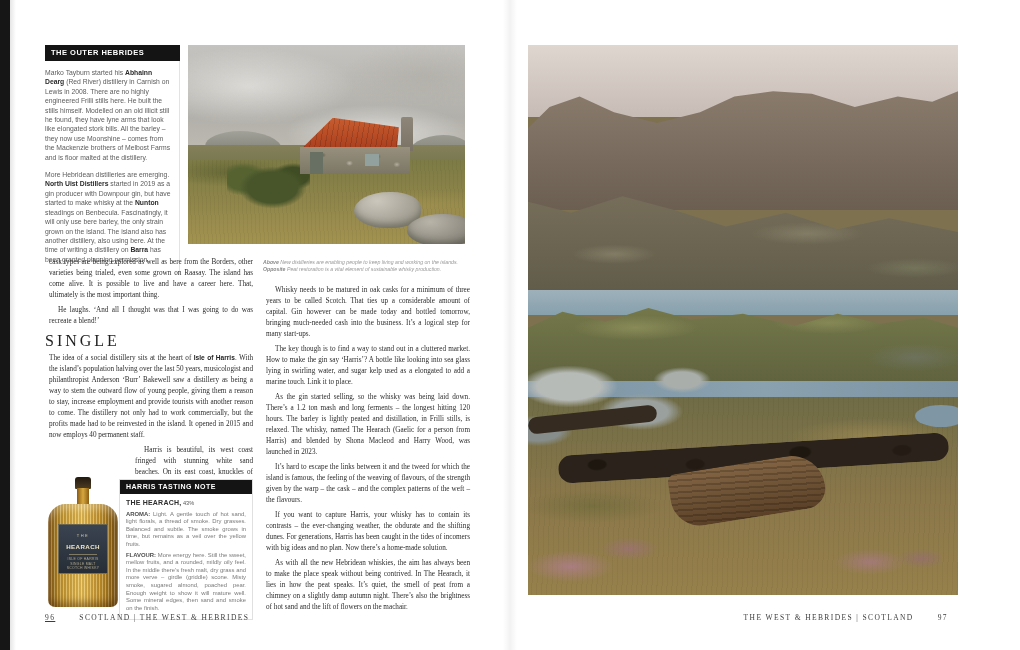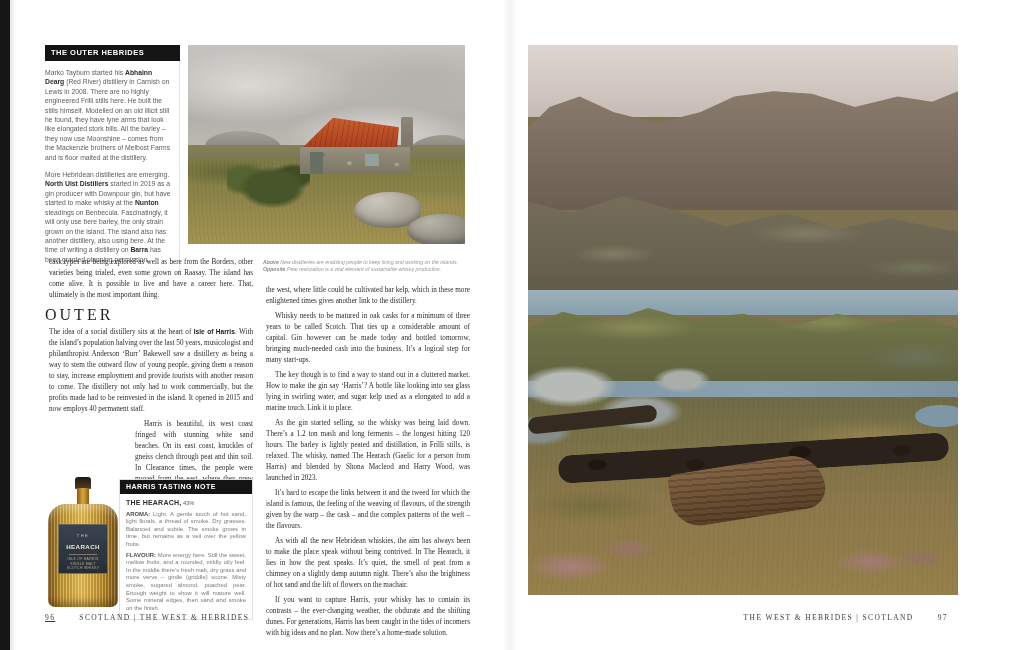--- a/index.html
+++ b/index.html
@@ -239,21 +239,22 @@
       <div class="cp-boulder2"></div>
     </div>
 
     <div class="caption">
       <div><span class="cl">Above</span><span> New distilleries are enabling people to keep living and working on the islands.</span></div>
       <div><span class="cl">Opposite</span><span> Peat restoration is a vital element of sustainable whisky production.</span></div>
     </div>
 
     <div class="col" id="col1">
       <p>cask types are being explored as well as bere from the Borders, other varieties being trialed, even some grown on Raasay. The island has come alive. It is possible to live and have a career here. That, ultimately is the most important thing.</p>
-      <h2 class="section">OUTER</h2>
+      <p class="ind">He laughs. ‘And all I thought was that I was going to do was recreate a blend!’</p>
+      <h2 class="section">SINGLE</h2>
       <p><span>The idea of a social distillery sits at the heart of </span><b>Isle of Harris</b><span>. With the island’s population halving over the last 50 years, musicologist and philanthropist Anderson ‘Burr’ Bakewell saw a distillery as being a way to stem the outward flow of young people, giving them a reason to stay, increase employment and provide tourists with another reason to come. The distillery not only had to work commercially, but the profits made had to be reinvested in the island. It opened in 2015 and now employs 40 permanent staff.</span></p>
       <p class="ind"><span class="bottle-spacer"></span><span>Harris is beautiful, its west coast fringed with stunning white sand beaches. On its east coast, knuckles of gneiss clench through peat and thin soil. In Clearance times, the people were moved from the east, where they grew crops, to</span></p>
 
       <div id="bottle">
         <div class="b-cap"></div>
         <div class="b-neck"></div>
         <div class="b-body"></div>
         <div class="b-label">
           <div class="bl-the">THE</div>
           <div class="bl-name">HEARACH</div>
@@ -269,27 +270,26 @@
         <div class="bar-head">HARRIS TASTING NOTE</div>
         <div class="tn-body">
           <div><span class="tn-name">THE HEARACH,</span> <span class="tn-abv">43%</span></div>
           <div class="tn-block"><span class="tn-lab">AROMA:</span><span> Light. A gentle touch of hot sand, light florals, a thread of smoke. Dry grasses. Balanced and subtle. The smoke grows in time, but remains as a veil over the yellow fruits.</span></div>
           <div class="tn-block"><span class="tn-lab">FLAVOUR:</span><span> More energy here. Still the sweet, mellow fruits, and a rounded, mildly oily feel. In the middle there’s fresh malt, dry grass and more verve – girdle (griddle) scone. Misty smoke, sugared almond, poached pear. Enough weight to show it will mature well. Some mineral edges, then sand and smoke on the finish.</span></div>
         </div>
       </div>
     </div>
 
     <div class="col" id="col2">
-      <p>the west, where little could be cultivated bar kelp, which in these more enlightened times gives another link to the distillery.</p>
       <p class="ind">Whisky needs to be matured in oak casks for a minimum of three years to be called Scotch. That ties up a considerable amount of capital. Gin however can be made today and bottled tomorrow, bringing much-needed cash into the business. It’s a logical step for many start-ups.</p>
       <p class="ind">The key though is to find a way to stand out in a cluttered market. How to make the gin say ‘Harris’? A bottle like looking into sea glass lying in swirling water, and sugar kelp used as a elongated to add a marine touch. Link it to place.</p>
       <p class="ind">As the gin started selling, so the whisky was being laid down. There’s a 1.2 ton mash and long ferments – the longest hitting 120 hours. The barley is lightly peated and distillation, in Frilli stills, is relaxed. The whisky, named The Hearach (Gaelic for a person from Harris) and blended by Shona Macleod and Harry Wood, was launched in 2023.</p>
       <p class="ind">It’s hard to escape the links between it and the tweed for which the island is famous, the feeling of the weaving of flavours, of the strength given by the warp – the cask – and the complex patterns of the weft – the flavours.</p>
+      <p class="ind">If you want to capture Harris, your whisky has to contain its contrasts – the ever-changing weather, the obdurate and the shifting dunes. For generations, Harris has been caught in the tides of incomers with big ideas and no plan. Now there’s a home-made solution.</p>
       <p class="ind">As with all the new Hebridean whiskies, the aim has always been to make the place speak without being contrived. In The Hearach, it lies in how the peat speaks. It’s quiet, the smell of peat from a chimney on a slightly damp autumn night. There’s also the brightness of hot sand and the lift of flowers on the machair.</p>
-      <p class="ind">If you want to capture Harris, your whisky has to contain its contrasts – the ever-changing weather, the obdurate and the shifting dunes. For generations, Harris has been caught in the tides of incomers with big ideas and no plan. Now there’s a home-made solution.</p>
     </div>
 
     <div class="footer" id="footer-left">
       <span class="fnum">96</span><span>SCOTLAND | THE WEST &amp; HEBRIDES</span>
     </div>
   </div>
 
   <div class="page" id="page-right">
     <div class="photo" id="peat-photo">
       <div class="pp-sky"></div>

